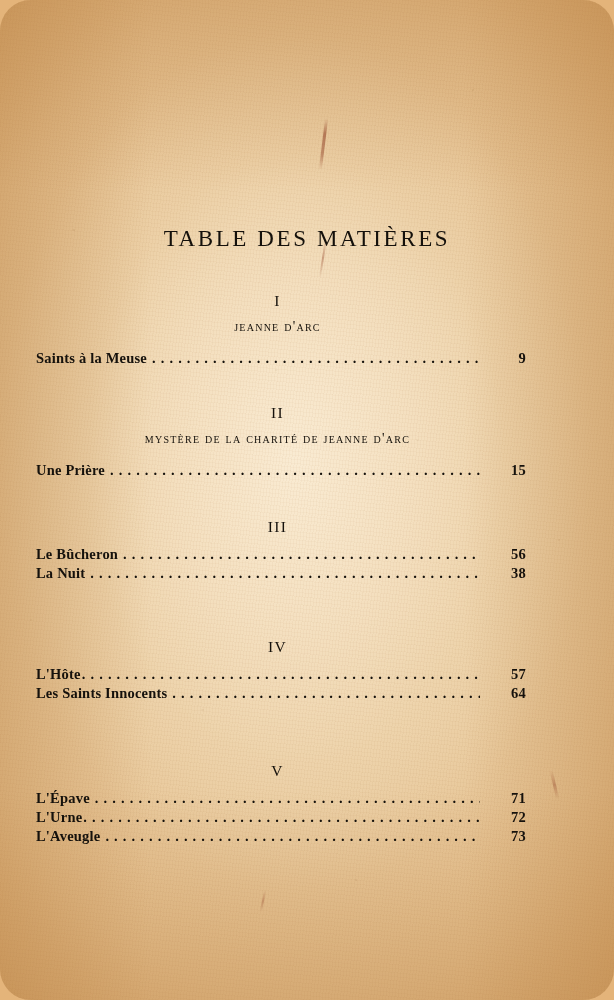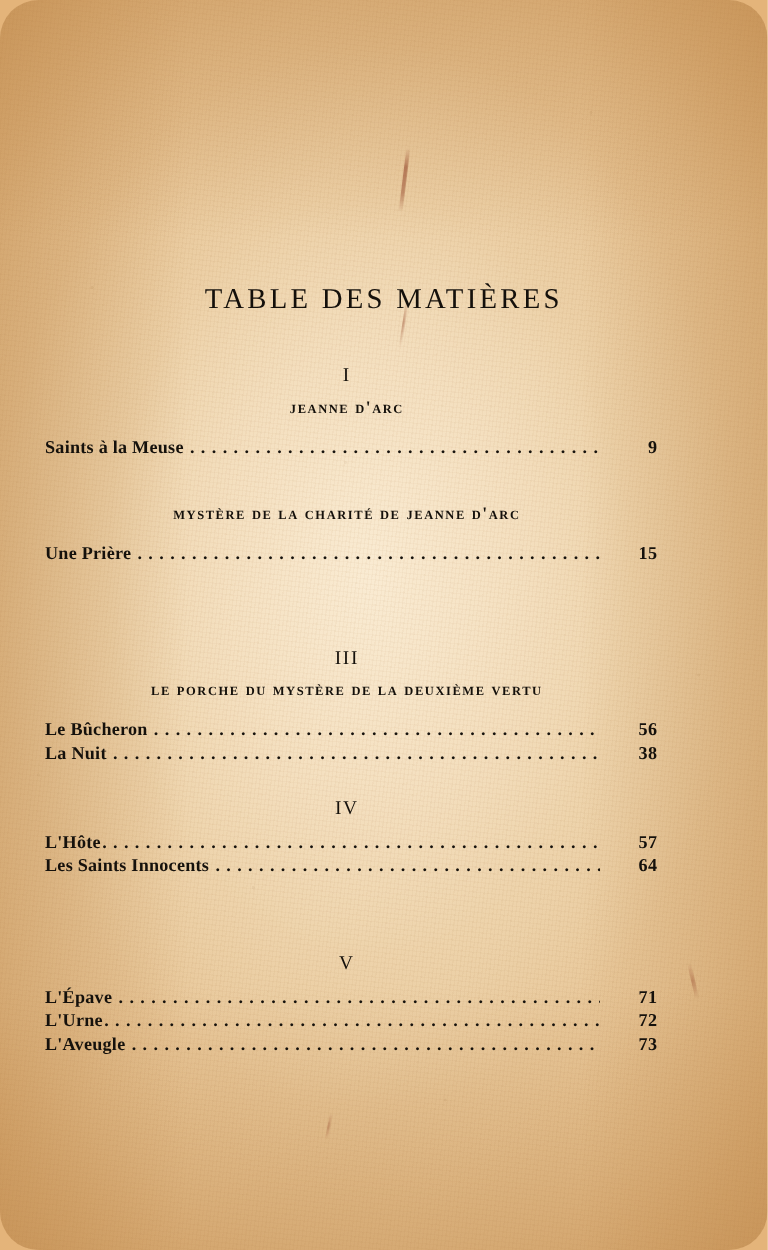--- a/index.html
+++ b/index.html
@@ -78,21 +78,21 @@
     font-size:23px;letter-spacing:2.6px;font-weight:400;
     color:#14100b;white-space:nowrap;
   }
 
   .section{position:absolute;left:36px;width:490px;}
   .numeral{
     text-align:center;font-size:15.5px;letter-spacing:1.3px;
     color:#15110c;margin-bottom:9px;width:483px;
   }
   .sec-title{
-    text-align:center;font-size:14px;font-weight:700;
+    text-align:center;font-size:14px;font-weight:400;
     letter-spacing:1.25px;color:#14100b;
     font-variant:small-caps;text-transform:lowercase;
     width:483px;margin-bottom:14px;white-space:nowrap;
   }
 
   .entry{
     display:flex;align-items:baseline;
     font-size:14.5px;font-weight:700;color:#15110c;
     line-height:19px;letter-spacing:.2px;
   }
@@ -131,30 +131,30 @@
         <div class="section" style="top: 292px;">
           <div class="numeral">I</div>
           <div class="sec-title">Jeanne d'Arc</div>
           <div class="entry">
             <span class="label">Saints à la Meuse</span>
             <span class="leader">..........................................................................................</span>
             <span class="pg">9</span>
           </div>
         </div>
         <div class="section" style="top: 404px;">
+          <div class="numeral">II</div>
           <div class="sec-title">Mystère de la Charité de Jeanne d'arc</div>
           <div class="entry">
             <span class="label">Une Prière</span>
             <span class="leader">..........................................................................................</span>
             <span class="pg">15</span>
           </div>
         </div>
         <div class="section" style="top: 518px;">
           <div class="numeral">III</div>
-          <div class="sec-title">Le porche du mystère de la deuxième vertu</div>
           <div class="entry">
             <span class="label">Le Bûcheron</span>
             <span class="leader">..........................................................................................</span>
             <span class="pg">56</span>
           </div>
           <div class="entry">
             <span class="label">La Nuit</span>
             <span class="leader">..........................................................................................</span>
             <span class="pg">38</span>
           </div>

